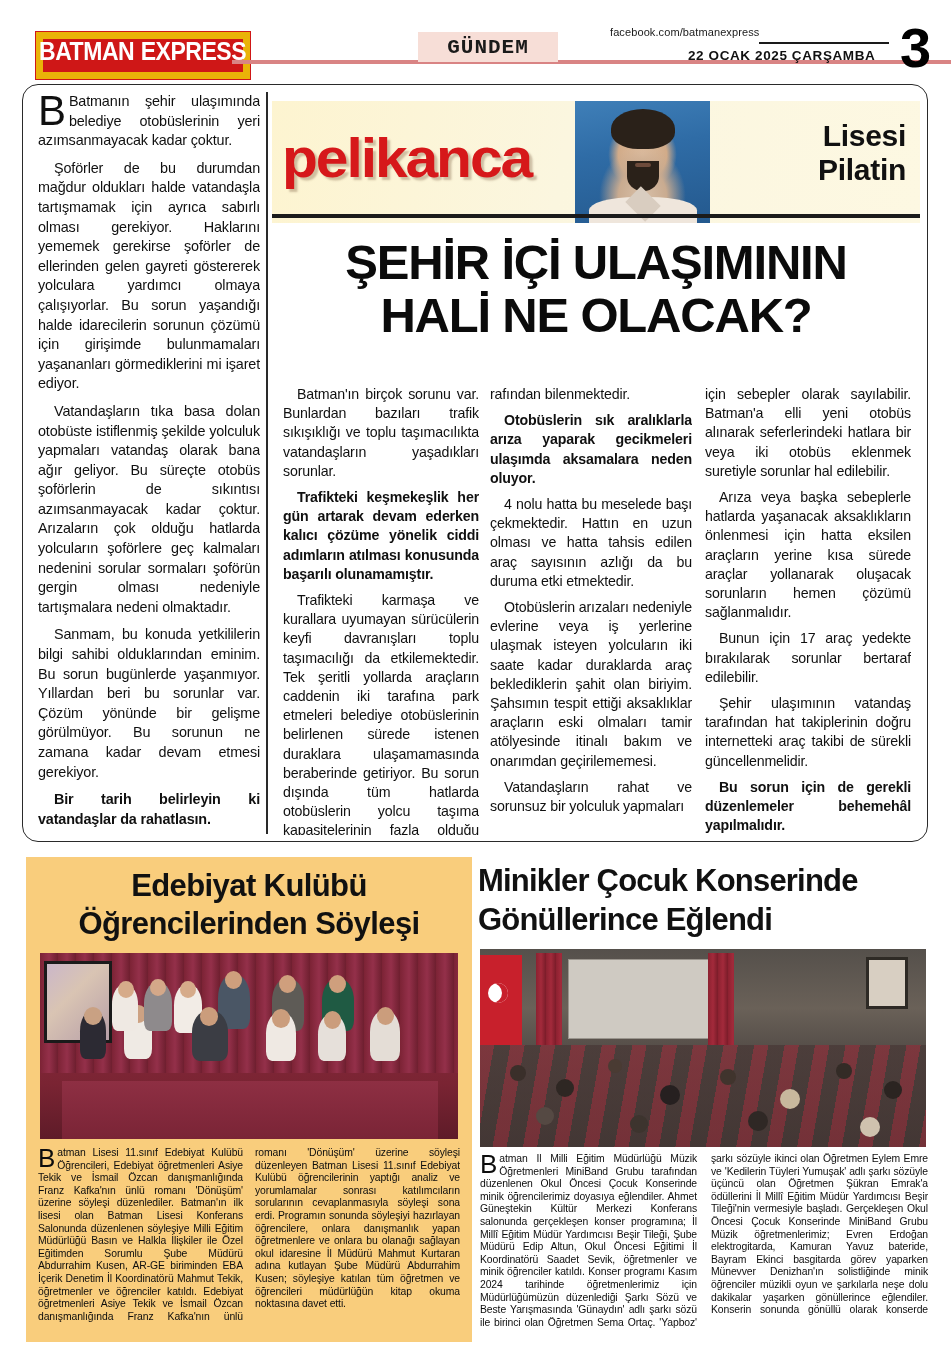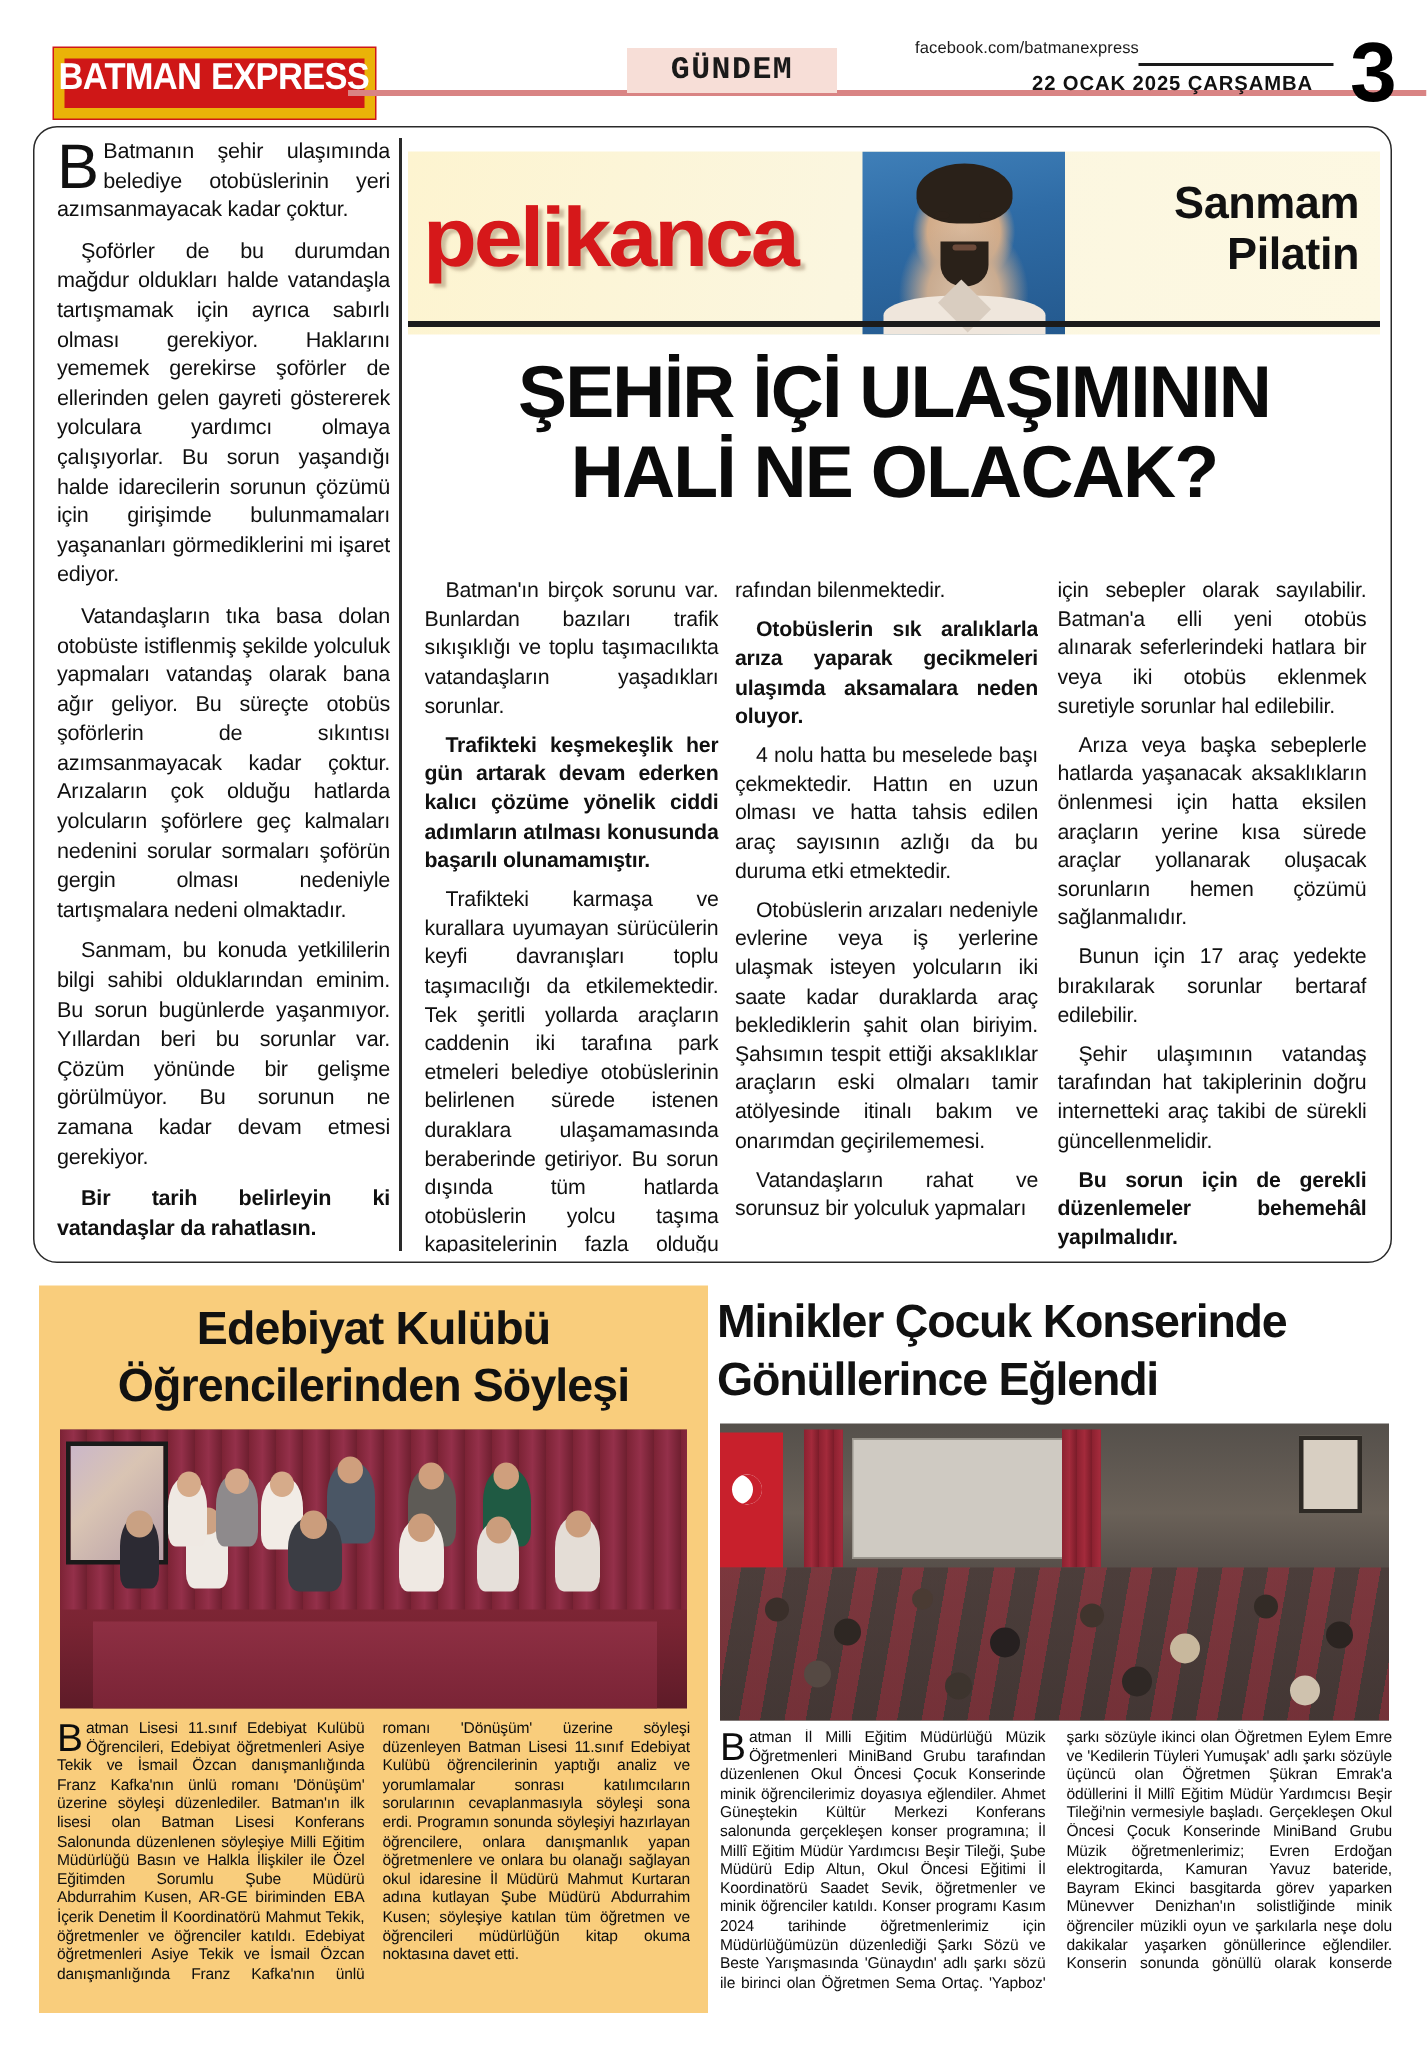--- a/index.html
+++ b/index.html
@@ -303,21 +303,21 @@
     <div class="author-photo">
       <div class="ap-hair"></div>
       <div class="ap-eyeL"></div>
       <div class="ap-eyeR"></div>
       <div class="ap-beard"></div>
       <div class="ap-mouth"></div>
       <div class="ap-shirt"></div>
       <div class="ap-collar"></div>
     </div>
     <div class="author-name">
-      <div>Sanmam</div>
+      <div>Lisesi</div>
       <div>Pilatin</div>
     </div>
   </div>
   <div class="band-rule"></div>
 
   <div class="headline">
     <div>ŞEHİR İÇİ ULAŞIMININ</div>
     <div>HALİ NE OLACAK?</div>
   </div>
 

